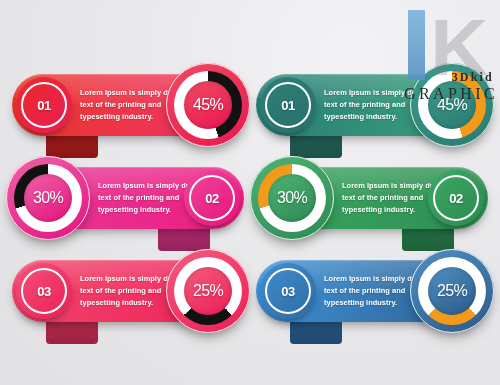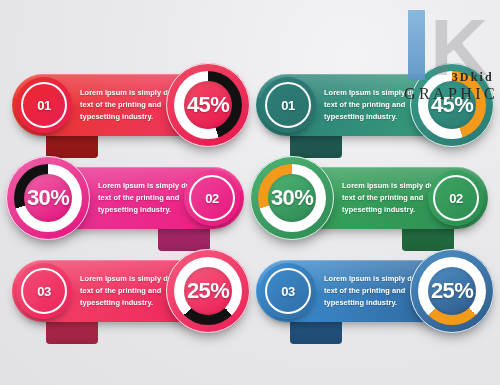--- a/index.html
+++ b/index.html
@@ -76,22 +76,22 @@
     border:1.6px solid rgba(255,255,255,.85);
   }
   .donut .track{
     position:absolute; inset:8px; border-radius:50%;
   }
   .donut .hole{
     position:absolute; inset:18px; border-radius:50%;
     box-shadow:0 0 5px rgba(0,0,0,.18) inset;
   }
   .donut .pct{
-    position:relative; z-index:3; color:#fff; font-size:22px;
-    font-weight:bold; letter-spacing:-.6px;
+    position:relative; z-index:3; color:#fff; font-size:16px;
+    font-weight:normal; letter-spacing:-.6px;
     text-shadow:0 1px 2px rgba(0,0,0,.28);
     font-family:"Liberation Sans", sans-serif;
   }
 
   
   .wm{ position:absolute; right:0; top:0; width:128px; height:120px; z-index:40; }
   .wm .k{
     position:absolute; right:12px; top:8px; font-size:80px; line-height:1;
     color:rgba(120,120,124,.30); font-weight:bold;
     font-family:"Liberation Sans", sans-serif;

